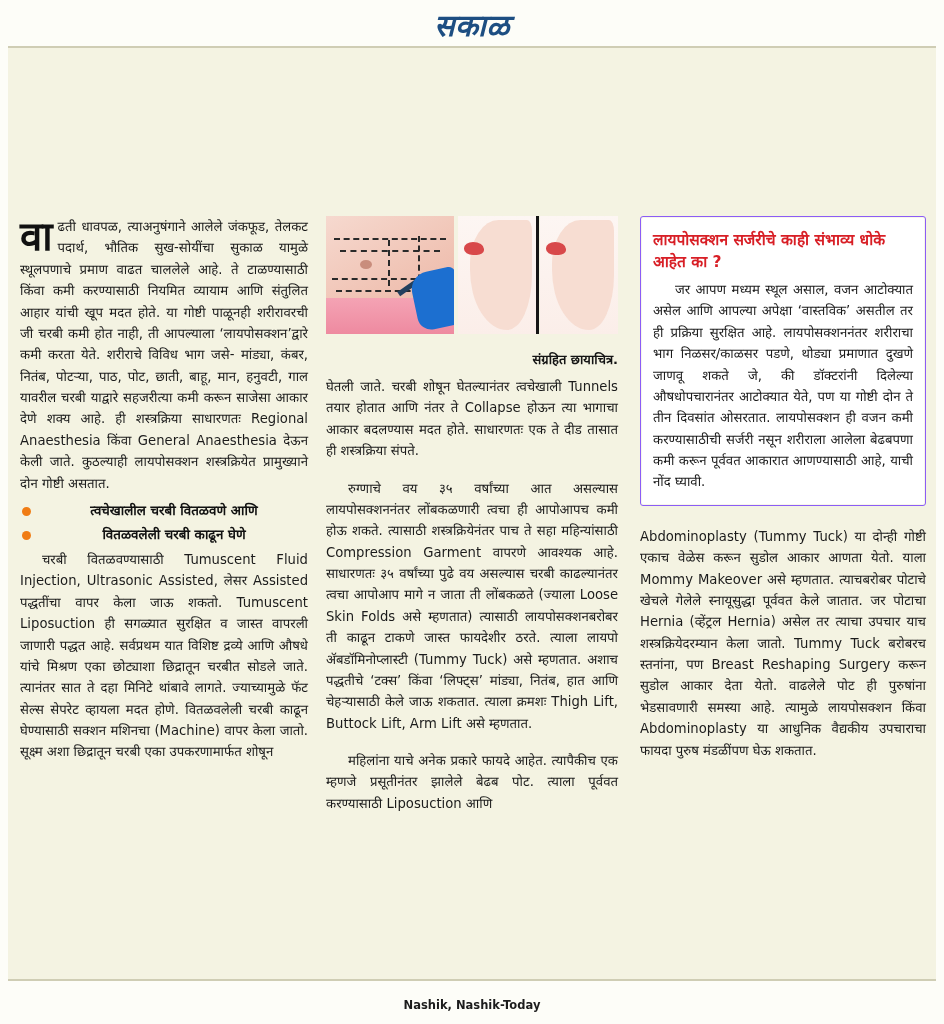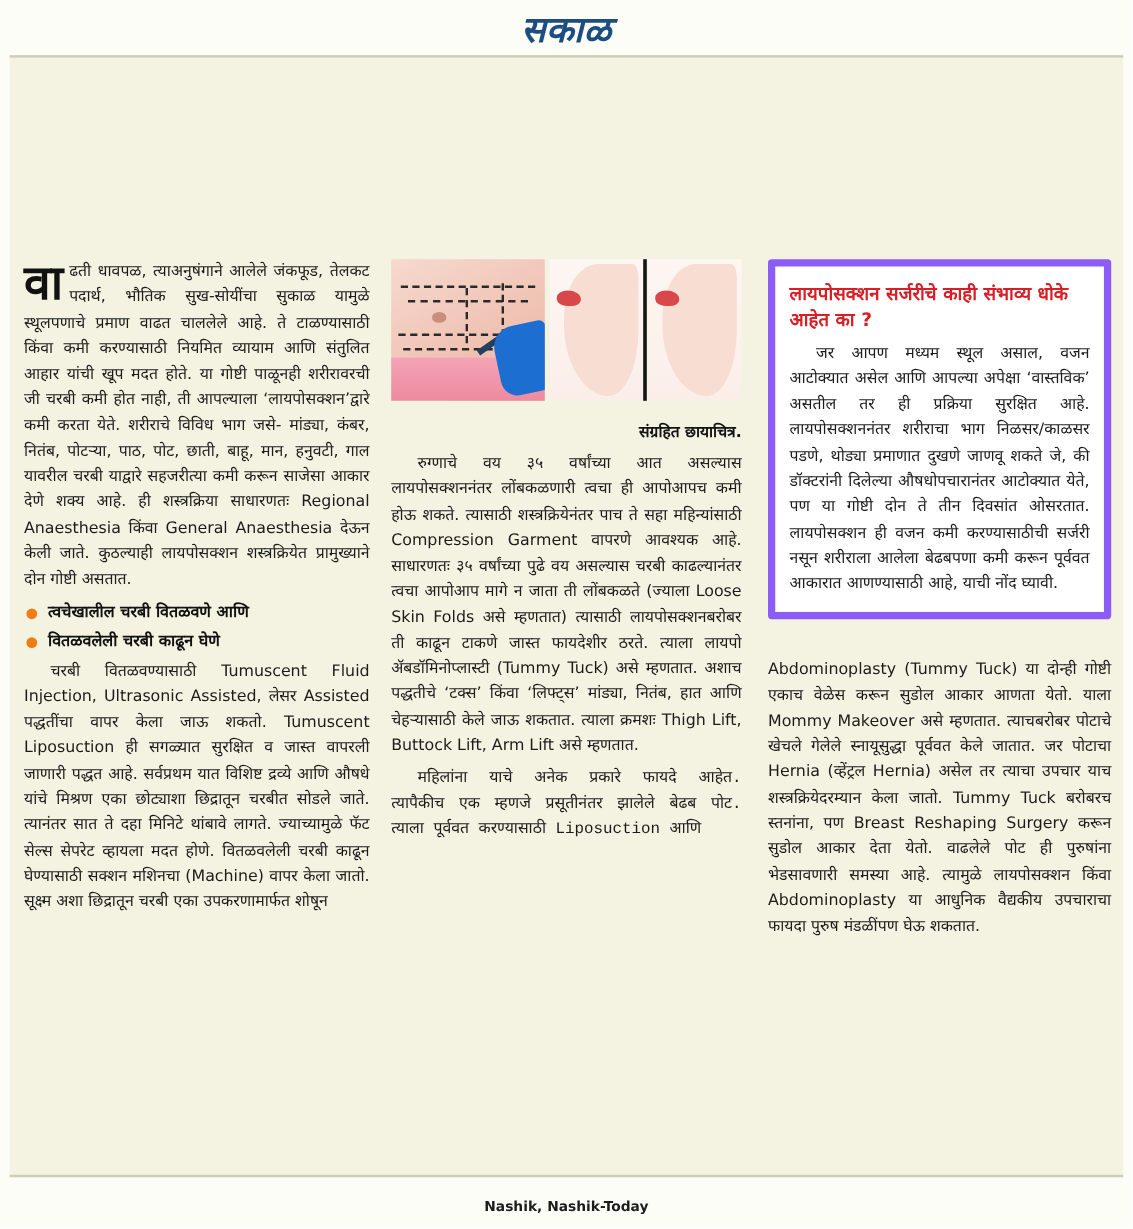--- a/index.html
+++ b/index.html
@@ -174,39 +174,40 @@
   p.body {
     margin: 0 0 0 0;
     font-family: "DejaVu Sans", sans-serif;
     font-size: 13.2px;
     line-height: 1.62;
     color: #1b1b1b;
     text-align: justify;
     text-indent: 22px;
   }
   p.body.noind { text-indent: 0; }
-  p.body + p.body { margin-top: 5px; font-family: Liberation Mono, monospace; }
+  p.body + p.body { margin-top: 16px; }
 
   .dropcap-para {
     position: relative;
   }
   .dropcap {
     float: left;
     font-family: "DejaVu Sans", sans-serif;
     font-size: 40px;
     font-weight: 700;
     line-height: 0.92;
     color: #111;
     margin: 2px 5px 0 0;
   }
 
   .bullets {
     margin: 7px 0 4px 0;
     padding: 0;
     list-style: none;
+    text-align: center;
   }
   .bullets li {
     position: relative;
     padding-left: 20px;
     margin-bottom: 4px;
     font-family: "DejaVu Sans", sans-serif;
     font-size: 13.4px;
     font-weight: 700;
     color: #111;
     line-height: 1.5;
@@ -301,25 +302,25 @@
     font-size: 13px;
     font-weight: 700;
     color: #141414;
     text-align: right;
     margin: 16px 0 8px 0;
   }
 
   
   .callout {
     background: #ffffff;
-    border: 6px solid #8b5cf6;
+    border: 1px solid #8b5cf6;
     border-radius: 3px;
     padding: 12px 12px 12px 12px;
     box-sizing: border-box;
-    margin-bottom: 32px;
+    margin-bottom: 20px;
     box-shadow: 0 0 0 1px #f7f6ea inset;
   }
   .callout-title {
     font-family: "DejaVu Sans", sans-serif;
     font-size: 15.5px;
     font-weight: 700;
     color: #d81f26;
     line-height: 1.42;
     margin: 0 0 6px 0;
   }
@@ -388,20 +389,21 @@
           </div>
           <div class="ph ph-face2">
             <div class="face-sil"></div>
             <div class="face-lip" style="left:6px; top:26px;"></div>
           </div>
           <div class="face-div"></div>
         </div>
 
         <div class="photo-caption">संग्रहित छायाचित्र.</div>
 
+        <p class="body noind">घेतली जाते. चरबी शोषून घेतल्यानंतर त्वचेखाली Tunnels तयार होतात आणि नंतर ते Collapse होऊन त्या भागाचा आकार बदलण्यास मदत होते. साधारणतः एक ते दीड तासात ही शस्त्रक्रिया संपते.</p>
 
 
         <p class="body">रुग्णाचे वय ३५ वर्षांच्या आत असल्यास लायपोसक्शननंतर लोंबकळणारी त्वचा ही आपोआपच कमी होऊ शकते. त्यासाठी शस्त्रक्रियेनंतर पाच ते सहा महिन्यांसाठी Compression Garment वापरणे आवश्यक आहे. साधारणतः ३५ वर्षांच्या पुढे वय असल्यास चरबी काढल्यानंतर त्वचा आपोआप मागे न जाता ती लोंबकळते (ज्याला Loose Skin Folds असे म्हणतात) त्यासाठी लायपोसक्शनबरोबर ती काढून टाकणे जास्त फायदेशीर ठरते. त्याला लायपो ॲबडॉमिनोप्लास्टी (Tummy Tuck) असे म्हणतात. अशाच पद्धतीचे ‘टक्स’ किंवा ‘लिफ्ट्स’ मांड्या, नितंब, हात आणि चेहऱ्यासाठी केले जाऊ शकतात. त्याला क्रमशः Thigh Lift, Buttock Lift, Arm Lift असे म्हणतात.</p>
         <p class="body">महिलांना याचे अनेक प्रकारे फायदे आहेत. त्यापैकीच एक म्हणजे प्रसूतीनंतर झालेले बेढब पोट. त्याला पूर्ववत करण्यासाठी Liposuction आणि</p>
       </div>
 
       <div class="col col-3">
         <div class="callout">
           <div class="callout-title">लायपोसक्शन सर्जरीचे काही संभाव्य धोके आहेत का ?</div>
           <p class="body">जर आपण मध्यम स्थूल असाल, वजन आटोक्यात असेल आणि आपल्या अपेक्षा ‘वास्तविक’ असतील तर ही प्रक्रिया सुरक्षित आहे. लायपोसक्शननंतर शरीराचा भाग निळसर/काळसर पडणे, थोड्या प्रमाणात दुखणे जाणवू शकते जे, की डॉक्टरांनी दिलेल्या औषधोपचारानंतर आटोक्यात येते, पण या गोष्टी दोन ते तीन दिवसांत ओसरतात. लायपोसक्शन ही वजन कमी करण्यासाठीची सर्जरी नसून शरीराला आलेला बेढबपणा कमी करून पूर्ववत आकारात आणण्यासाठी आहे, याची नोंद घ्यावी.</p>

